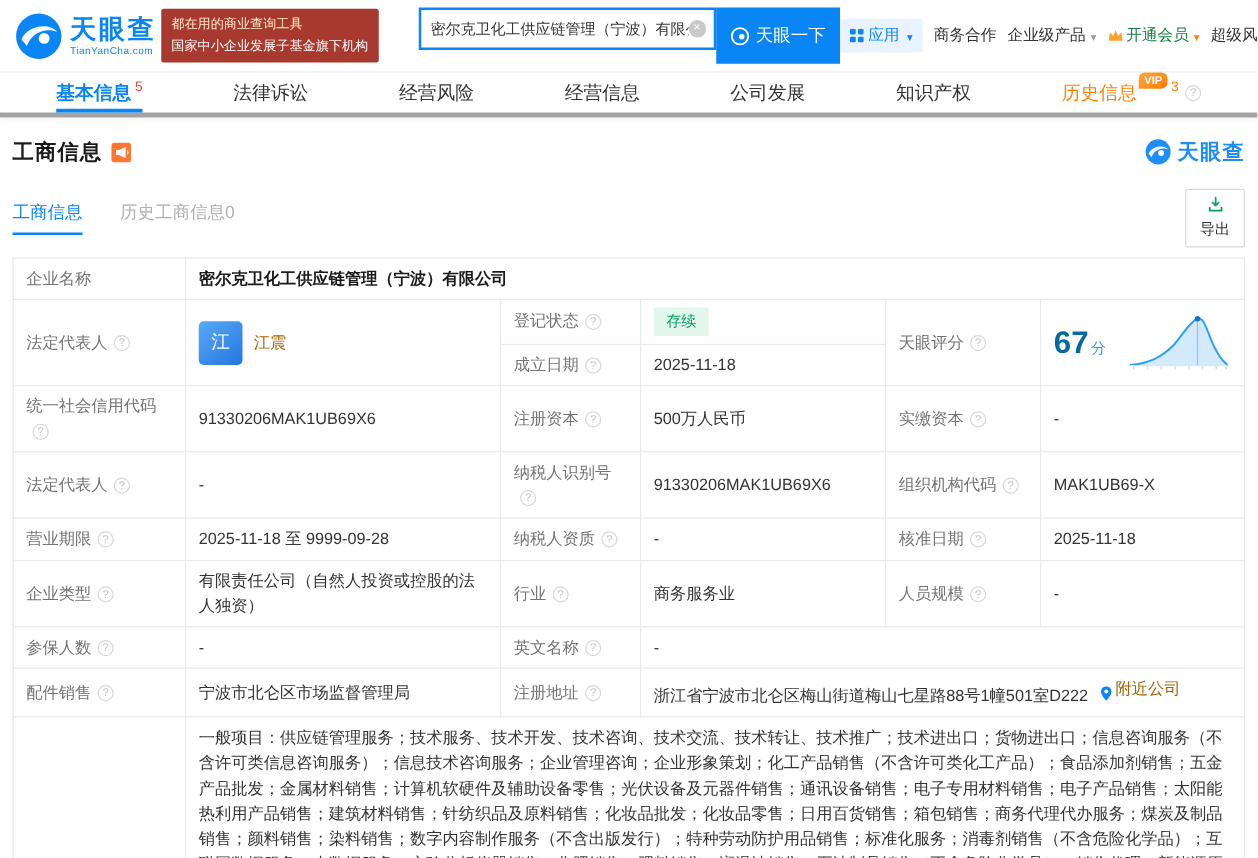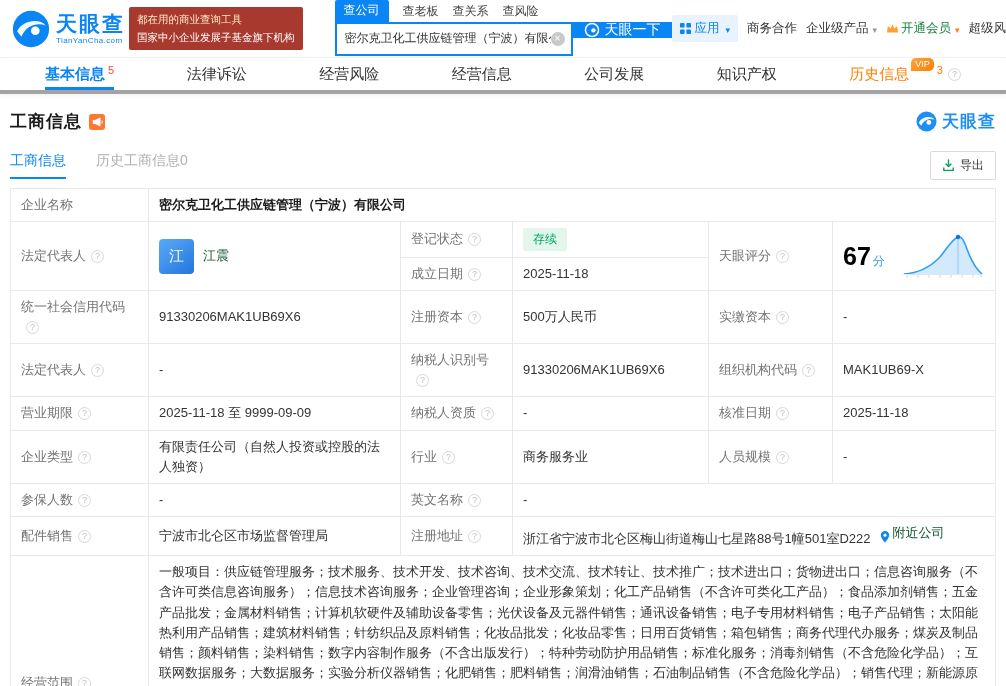--- a/index.html
+++ b/index.html
@@ -23,76 +23,76 @@
   .stabs { display:flex; align-items:flex-end; gap:14px; font-size:12px; height:20px; }
   .stab { color:#444; cursor:pointer; padding-bottom:2px; }
   .stab.active { background:#0a85f5; color:#fff; padding:2px 9px 3px; border-radius:2px 2px 0 0; }
   .srow { display:flex; }
   .sbox { width:238px; height:34px; border:2px solid #0a85f5; background:#fff;
           display:flex; align-items:center; padding:0 6px 0 8px; }
   .sinput { border:none; outline:none; flex:1; min-width:0; font-size:12px; color:#333; font-family:inherit; }
   .sclear { width:14px; height:14px; border-radius:50%; background:#c9c9c9; color:#fff;
             font-size:10px; line-height:14px; text-align:center; cursor:pointer; flex:0 0 auto; }
   .sclear::after { content:"×"; }
-  .sbtn { height:16px; border:none; background:#0a85f5; color:#fff; font-size:14px;
+  .sbtn { height:45px; border:none; background:#0a85f5; color:#fff; font-size:14px;
           display:flex; align-items:center; gap:5px; padding:0 11px; cursor:pointer;justify-content:space-between; }
   .topright { margin-left:auto; display:flex; align-items:center; gap:9px;
               font-size:12.5px; color:#333; flex:0 0 auto; }
   .apps { display:flex; align-items:center; gap:4px; background:#e9f3ff; color:#0a85f5;
           padding:5px 8px; border-radius:2px; cursor:pointer; }
   .caret::after { content:"▾"; font-size:9px; color:#999; margin-left:2px; }
   .caret.blue::after { color:#0a85f5; }
   .caret.orange::after { color:#ff8000; }
   .tr-item { cursor:pointer; display:flex; align-items:center; gap:2px; }
   .vip-link { color:#15803d; }
   
   .mainnav { display:flex; justify-content:space-between; align-items:stretch; height:36px;
              padding:0 45px; border-bottom:4px solid #a3a3a3; box-shadow:0 2px 5px rgba(0,0,0,.05);text-align:right; }
   .nav-item { display:flex; align-items:center; font-size:15px; color:#333; position:relative; cursor:pointer; }
   .nav-item.active { color:#0a85f5; font-weight:700; }
   .nav-item.active::after { content:""; position:absolute; left:0; right:0; bottom:0; height:3px; background:#0a85f5; }
   .sup { font-size:11px; color:#f24b42; margin-left:3px; transform:translateY(-4px); display:inline-block; font-weight:400; }
   .nav-item.orange { color:#ff8000; }
   .nav-item.orange .sup { color:#ff8000; }
-  .vip-chip { background:linear-gradient(135deg,#ffa33e,#ff7d00); color:#fff; font-size:9px; font-weight:400;
+  .vip-chip { background:linear-gradient(135deg,#ffa33e,#ff7d00); color:#fff; font-size:9px; font-weight:700;
               padding:1px 4px; border-radius:5px 5px 5px 0; transform:translateY(-10px);
               display:inline-block; margin-left:2px; line-height:11px; }
   .help { display:inline-block; width:13px; height:13px; border:1px solid #d8d8d8; border-radius:50%;
           font-size:9px; color:#c0c0c0; line-height:11px; text-align:center; margin-left:5px;
           vertical-align:1px; cursor:pointer; font-weight:400; }
   .help::after { content:"?"; }
   
   .content { padding:12px 10px 40px; }
   .sec-head { display:flex; align-items:center; margin-top:4px; }
   .sec-title { font-size:17px; font-weight:700; color:#1a1a1a; letter-spacing:1px; }
   .promo { margin-left:7px; }
   .watermark { margin-left:auto; display:flex; align-items:center; gap:5px; opacity:.92; }
   .wm-txt { font-size:17px; font-weight:700; color:#0a85f5; letter-spacing:1px; }
   .subtabs { display:flex; align-items:center; margin-top:18px; }
   .subtab { font-size:14px; padding-bottom:9px; cursor:pointer; position:relative; color:#333; }
   .subtab.active { color:#0a85f5; }
   .subtab.active::after { content:""; position:absolute; left:0; bottom:0; height:2px; width:100%; background:#0a85f5; }
   .subtab.muted { color:#b0b0b0; margin-left:30px; }
   .export { margin-left:auto; display:flex; align-items:center; gap:5px; border:1px solid #dadada;
-            background:#fff; border-radius:2px; padding:5px 11px; font-size:12px; color:#333; cursor:pointer; }
+            background:#fff; border-radius:2px; padding:5px 11px; font-size:12px; color:#333; cursor:pointer;flex-direction:column; }
   
   .itab { width:100%; border-collapse:collapse; table-layout:fixed; margin-top:8px; }
   .itab td { border:1px solid #e9e9e9; padding:6px 10px; font-size:13px; line-height:1.55;
              vertical-align:middle; word-break:break-all; }
   .lbl { color:#737373; }
   .bold-val { font-weight:700; color:#1a1a1a; }
   .legal { display:flex; align-items:center; gap:9px; }
   .avatar { width:35px; height:35px; border-radius:4px; background:linear-gradient(140deg,#5aaaf8,#2376dd);
             color:#fff; font-size:15px; display:flex; align-items:center; justify-content:center;
             cursor:pointer; flex:0 0 auto; }
-  .link { color:#14532d; cursor:pointer; text-decoration:none; }
+  .link { color:#a16207; cursor:pointer; text-decoration:none; }
   .tag-green { display:inline-block; background:#e3f6ec; color:#00a263; font-size:12px;
                padding:2px 10px; border-radius:2px; }
   .score-wrap { display:flex; align-items:center; justify-content:space-between; }
-  .score-num { font-size:25px; font-weight:700; color:#000000; }
+  .score-num { font-size:25px; font-weight:700; color:#0369a1; }
   .score-unit { font-size:12px; color:#2a9af2; margin-left:2px; }
   .scope-cell { line-height:1.7; }
   .nearby { margin-left:10px; white-space:nowrap; display:inline-flex; align-items:flex-end; gap:2px; }
 </style>
 </head>
 <body>
 
 <header class="topbar">
   <div class="logo">
     <svg width="38" height="38" viewBox="0 0 44 44">
@@ -105,26 +105,20 @@
       <span class="logo-en">TianYanCha.com</span>
     </div>
   </div>
 
   <div class="badge">
     <div class="b1">都在用的商业查询工具</div>
     <div class="b2">国家中小企业发展子基金旗下机构</div>
   </div>
 
   <div class="search">
-    <div class="stabs">
-      <span class="stab active">查公司</span>
-      <span class="stab">查老板</span>
-      <span class="stab">查关系</span>
-      <span class="stab">查风险</span>
-    </div>
     <div class="srow">
       <div class="sbox">
         <input class="sinput" value="密尔克卫化工供应链管理（宁波）有限公司" style="">
         <span class="sclear"></span>
       </div>
       <button class="sbtn">
         <svg width="16" height="16" viewBox="0 0 44 44">
           <circle cx="22" cy="22" r="18" fill="none" stroke="#ffffff" stroke-width="4"></circle>
           <circle cx="26" cy="23" r="6" fill="#ffffff"></circle>
         </svg>
@@ -316,21 +310,21 @@
       <td class="lbl">
         <span>组织机构代码</span><span class="help"></span>
       </td>
       <td>MAK1UB69-X</td>
     </tr>
 
     <tr>
       <td class="lbl">
         <span>营业期限</span><span class="help"></span>
       </td>
-      <td>2025-11-18 至 9999-09-09</td>
+      <td>2025-11-18 至 9999-09-28</td>
       <td class="lbl">
         <span>纳税人资质</span><span class="help"></span>
       </td>
       <td>-</td>
       <td class="lbl">
         <span>核准日期</span><span class="help"></span>
       </td>
       <td>2025-11-18</td>
     </tr>
 

